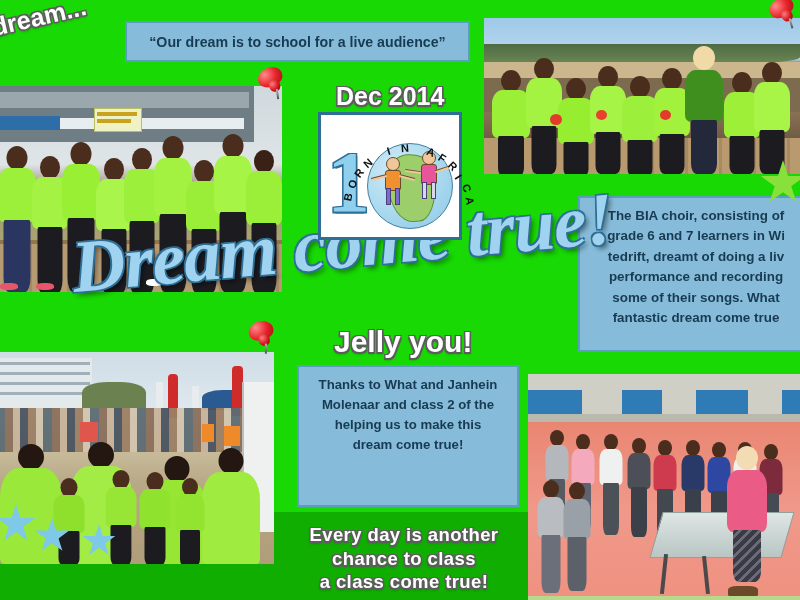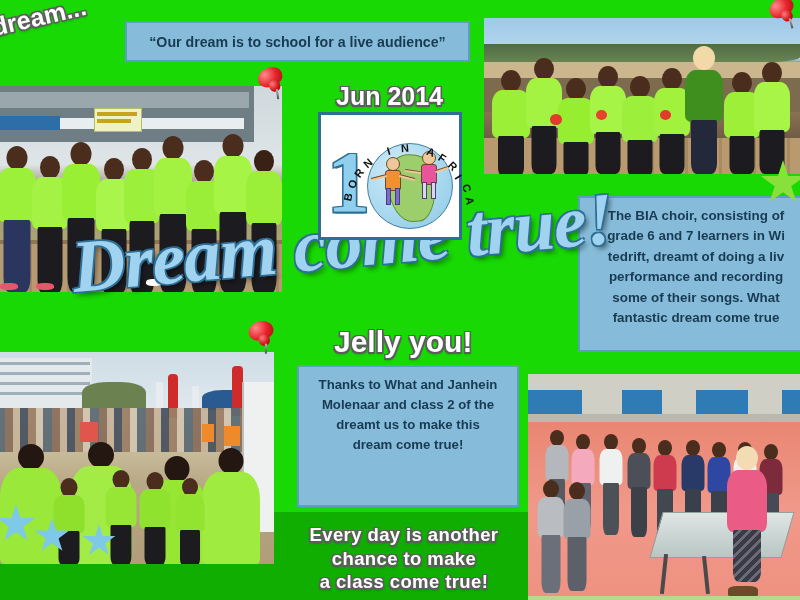--- a/index.html
+++ b/index.html
@@ -438,21 +438,21 @@
       <div class="neck"></div>
       <div class="needle"></div>
   </div>
 
   <div id="diagonal-dream" class="outline-white">e dream...</div>
 
   <div class="txtbox" style="left:125px;top:21px;width:345px;height:41px;font-size:14.2px;padding-top:9px;">
     <span>“Our dream is to school for a live audience”</span>
   </div>
 
-  <div id="dec-label" class="outline-white">Jun 2014</div>
+  <div id="dec-label" class="outline-white">Dec 2014</div>
 
   <div id="logo">
     <div class="ten">10</div>
     <div class="globe">
       <div class="africa"></div>
     </div>
 
     <div class="kid" style="left:62px;top:42px;width:20px;height:52px;">
       <div class="h" style="top:0;"></div>
       <div class="b" style="top:13px;background:#f0902f;"></div>
@@ -496,23 +496,23 @@
     <div>performance and recording</div>
     <div>some of their songs. What</div>
     <div>fantastic dream come true</div>
   </div>
 
   <div id="thankyou" class="outline-white">Jelly you!</div>
 
   <div class="txtbox" style="left:297px;top:365px;width:222px;height:142px;font-size:13.2px;padding:8px 5px 0 5px;z-index:30;">
     <div>Thanks to What and Janhein</div>
     <div>Molenaar and class 2 of the</div>
-    <div>dreamt us to make this</div>
+    <div>helping us to make this</div>
     <div>dream come true!</div>
   </div>
 
   <div id="everyday" class="outline-white">
     <div>Every day is another</div>
-    <div>chance to make</div>
+    <div>chance to class</div>
     <div>a class come true!</div>
   </div>
 
 </div>
 
 </body></html>

